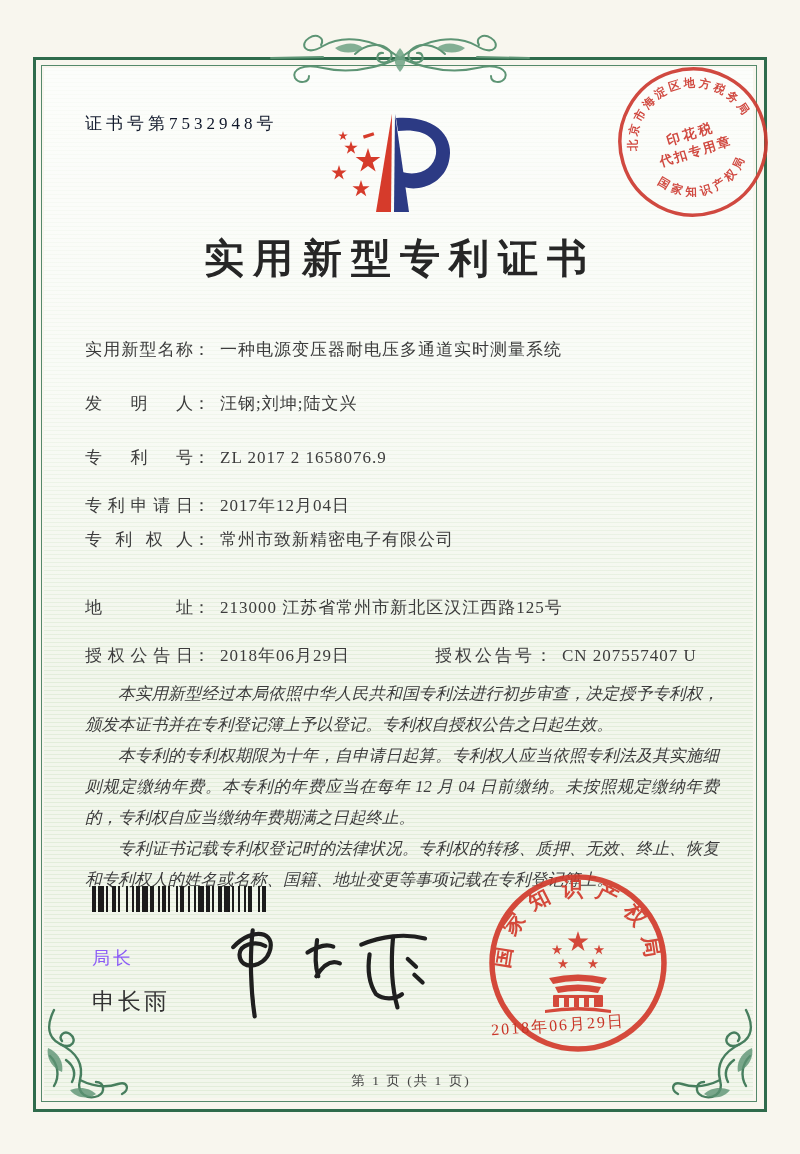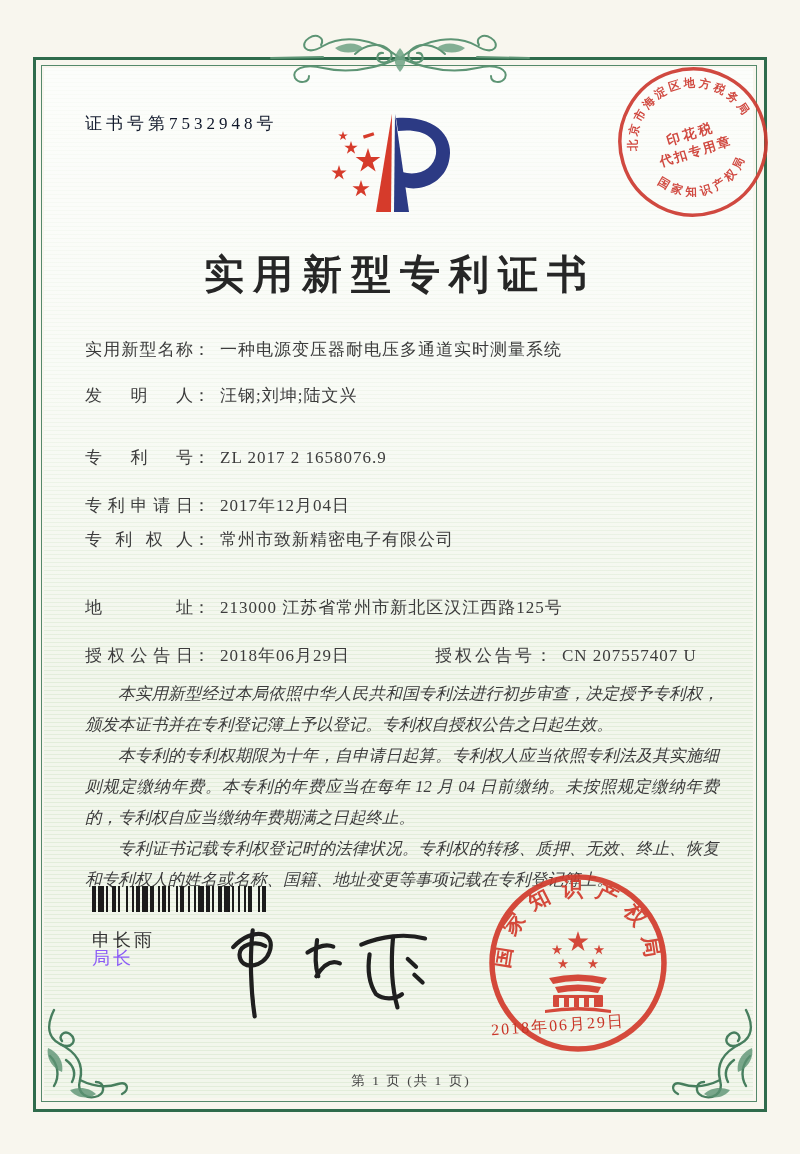--- a/index.html
+++ b/index.html
@@ -12,42 +12,42 @@
   
   #interior{position:absolute;left:44px;top:68px;width:709px;height:1030px;
     background:
       linear-gradient(180deg, rgba(255,255,255,.8) 0%, rgba(255,255,255,.55) 30%, rgba(255,255,255,0) 60%),
       repeating-linear-gradient(0deg,#f2f6ec 0px,#f2f6ec 3px,#e2edda 3px,#e2edda 4px);}
 
   .abs{position:absolute;}
   .cjk{color:#3a3a3a;}
 
   #cert-no{left:85px;top:112px;font-size:17px;letter-spacing:4px;color:#0f172a;}
-  #title{left:0;top:231px;width:100%;text-align:center;font-size:40px;font-weight:600;letter-spacing:9px;color:#262626;margin-top:16px;}
+  #title{left:0;top:231px;width:100%;text-align:center;font-size:40px;font-weight:600;letter-spacing:9px;color:#262626;}
 
   
   .frow{left:85px;width:632px;font-size:17px;color:#3c3c3c;white-space:nowrap;}
   .flabel{display:inline-block;width:108px;text-align:justify;text-align-last:justify;vertical-align:bottom;}
   .fcolon{display:inline-block;margin-right:10px;}
   .fvalue{letter-spacing:1px;}
-  #frow-0{top:338px;} #frow-1{top:384px;} #frow-2{top:446px;}
+  #frow-0{top:338px;} #frow-1{top:392px;} #frow-2{top:446px;}
   #frow-3{top:494px;} #frow-4{top:528px;} #frow-5{top:596px;} #frow-6{top:644px;}
   .fright{position:absolute;left:350px;top:0;}
   .flabel-sm{display:inline-block;letter-spacing:3px;}
 
   
   #body-text{left:85px;top:678px;width:634px;font-size:16.5px;line-height:31px;color:#3c3c3c;text-align:justify;}
   #body-text p{margin:0;text-indent:2em;font-style:italic;}
 
   
   #barcode{left:90px;top:884px;}
 
   
   #signer-title{left:92px;top:946px;font-size:18px;letter-spacing:3px;color:#8b5cf6;}
-  #signer-name{left:92px;top:928px;font-size:18px;letter-spacing:3px;color:#333;}
+  #signer-name{left:92px;top:986px;font-size:23px;letter-spacing:3px;color:#333;}
   #signature{left:198px;top:912px;transform:rotate(-2deg);}
 
   
   #seal{left:487px;top:872px;}
   #seal-date{left:491px;top:1014px;width:180px;font-size:16px;letter-spacing:2px;color:#c93527;transform:rotate(-4deg);white-space:nowrap;}
 
   
   #tax-stamp{left:613px;top:62px;transform:rotate(-17deg);opacity:.92;}
 
   

